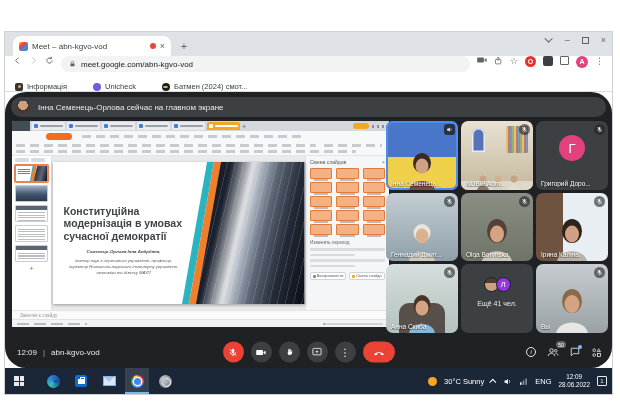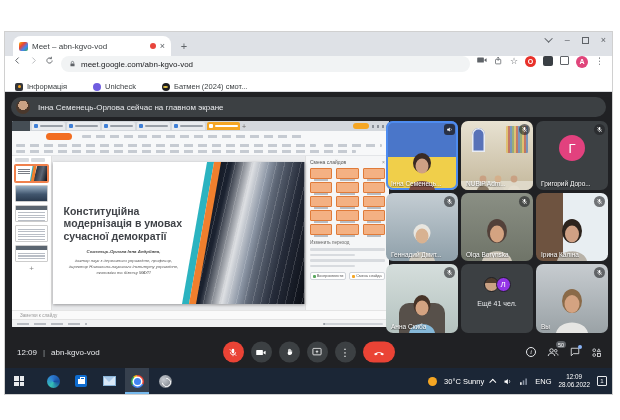--- a/index.html
+++ b/index.html
@@ -31,21 +31,21 @@
 
   .bookmarks { height:14px; background:#fff; border-bottom:1px solid #dadce0; display:flex; align-items:flex-end; gap:26px; padding:0 10px; font-size:7.5px; color:#3c4043; }
   .bm { display:flex; align-items:center; gap:4px; }
   .bmi1 { width:8px; height:8px; border-radius:2px; background:#33353a; position:relative; }
   .bmi1::after { content:""; position:absolute; left:2.5px; top:2.5px; width:3px; height:3px; border-radius:50%; background:#f5a623; }
   .bmi2 { width:8px; height:8px; border-radius:50%; background:#6f5de0; }
   .bmi3 { width:8px; height:8px; border-radius:50%; background:#1d1d1f; position:relative; }
   .bmi3::after { content:""; position:absolute; left:1.5px; top:3px; width:5px; height:2px; border-radius:50%; background:#e8c84a; }
 
   
-  .meet { position:absolute; top:60px; left:0; width:100%; height:276px; background:#202124; }
+  .meet { position:absolute; top:60px; left:0; width:100%; height:276px; background:#202124;border-radius:21px; }
   .banner { position:absolute; left:6px; right:6px; top:5px; height:20px; background:#3c4043; border-radius:10px; display:flex; align-items:center; gap:8px; padding:0 5px; color:#e8eaed; font-size:8px; }
   .banner .bav { width:14px; height:14px; border-radius:50%; background:radial-gradient(circle at 50% 38%,#caa183 42%,#4a382c 43%); }
 
   
   .wps { position:absolute; left:7px; top:29px; width:377px; height:206px; background:#fff; overflow:hidden; display:flex; flex-direction:column; border-radius:1px; }
   .wps-tabs { height:10px; background:#d4d8dd; display:flex; align-items:center; gap:2px; flex:none; }
   .wps-logo { width:18px; height:10px; background:#454d54; flex:none; }
   .dtab { width:33px; height:8px; background:#e9ebee; border-radius:2px 2px 0 0; display:flex; align-items:center; gap:2px; padding:0 2px; }
   .dtab i { width:4px; height:4px; background:#3f7fd6; border-radius:1px; flex:none; }
   .dtab b { flex:1; height:2px; background:#9aa0a8; border-radius:1px; }

